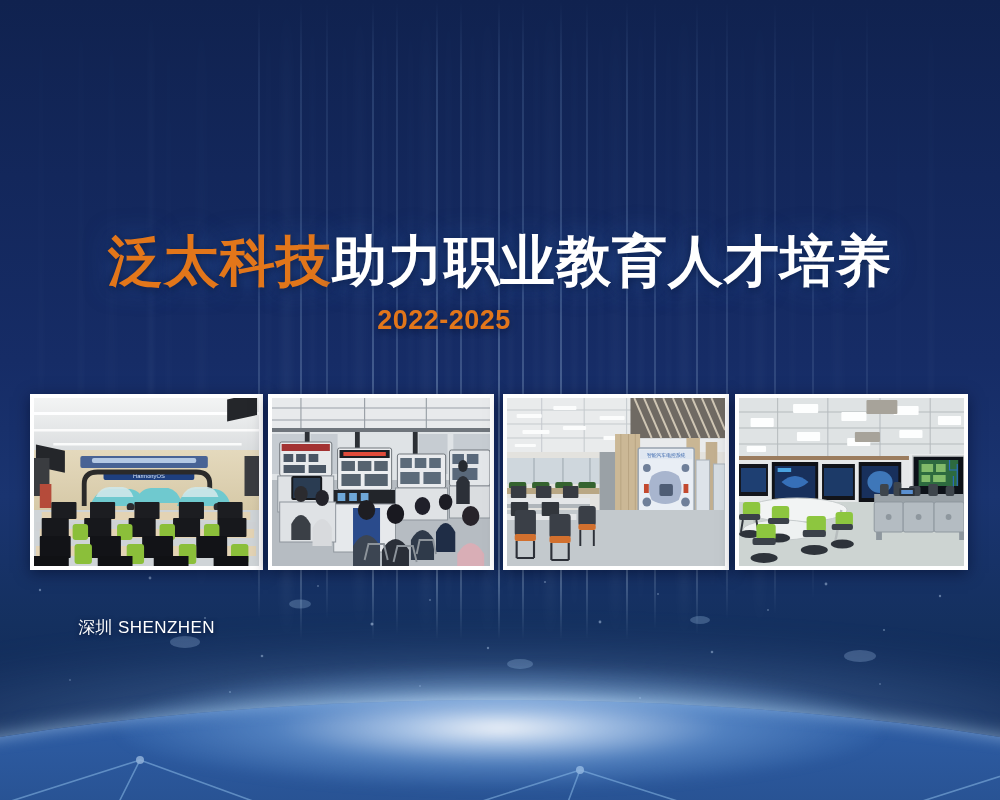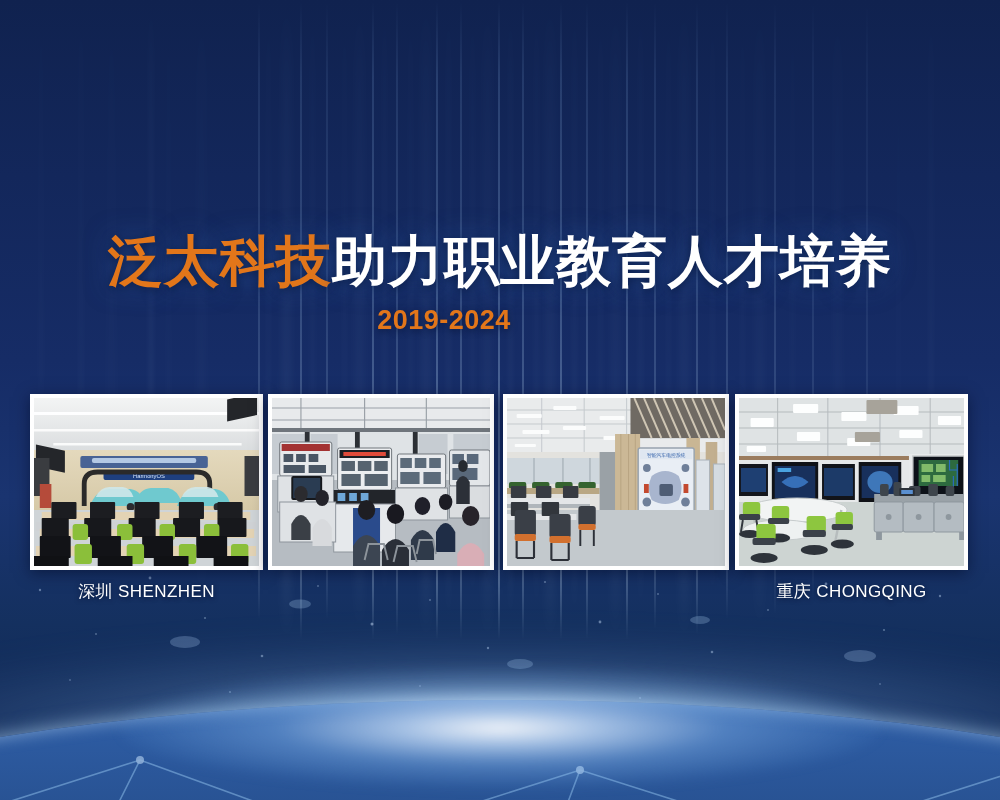--- a/index.html
+++ b/index.html
@@ -66,21 +66,21 @@
   
   .gallery { position:absolute; left:30px; top:394px; width:940px; height:176px; }
   .photo-card {
     position:absolute; top:0; height:176px;
     background:#ffffff; padding:4px;
     box-shadow:0 3px 14px rgba(2,10,35,0.55);
   }
   .photo { position:relative; width:100%; height:100%; overflow:hidden; background:#9aa3ae; }
   .photo svg { display:block; width:100%; height:100%; }
 
-  .captions { position:absolute; left:0; top:580px; width:816px; height:28px; }
+  .captions { position:absolute; left:0; top:616px; width:816px; height:28px; }
   .caption {
     position:absolute; top:0; text-align:center;
     color:#ffffff; font-size:17px; letter-spacing:0.4px; white-space:nowrap;
     text-shadow:0 1px 5px rgba(3,14,45,0.85);
   }
 </style>
 </head>
 <body>
 
 <div id="poster">
@@ -220,21 +220,21 @@
       </g>
     </svg>
   </div>
 
   <div class="glow-core"></div>
 
   <div class="title-block">
     <div class="main-title">
       <span class="brand">泛太科技</span><span class="rest">助力职业教育人才培养</span>
     </div>
-    <div class="years">2019-2024</div>
+    <div class="years">2022-2025</div>
   </div>
 
   <div class="gallery">
 
     <div class="photo-card" style="left:0px; width:233px;">
       <div class="photo">
         <svg viewBox="0 0 233 168" preserveAspectRatio="none" aria-hidden="true">
           <defs>
             <linearGradient id="p1ceil" x1="0" y1="0" x2="0" y2="1">
               <stop offset="0" stop-color="#f3f4f4"></stop>
@@ -695,16 +695,15 @@
               </g>
           </g>
         </svg>
       </div>
     </div>
 
   </div>
 
   <div class="captions">
     <div class="caption" style="left:30px; width:233px;">深圳  SHENZHEN</div>
-    <div class="caption" style="left:735px; width:233px;">重庆  CHONGQING</div>
   </div>
 
 </div>
 
 </body></html>

